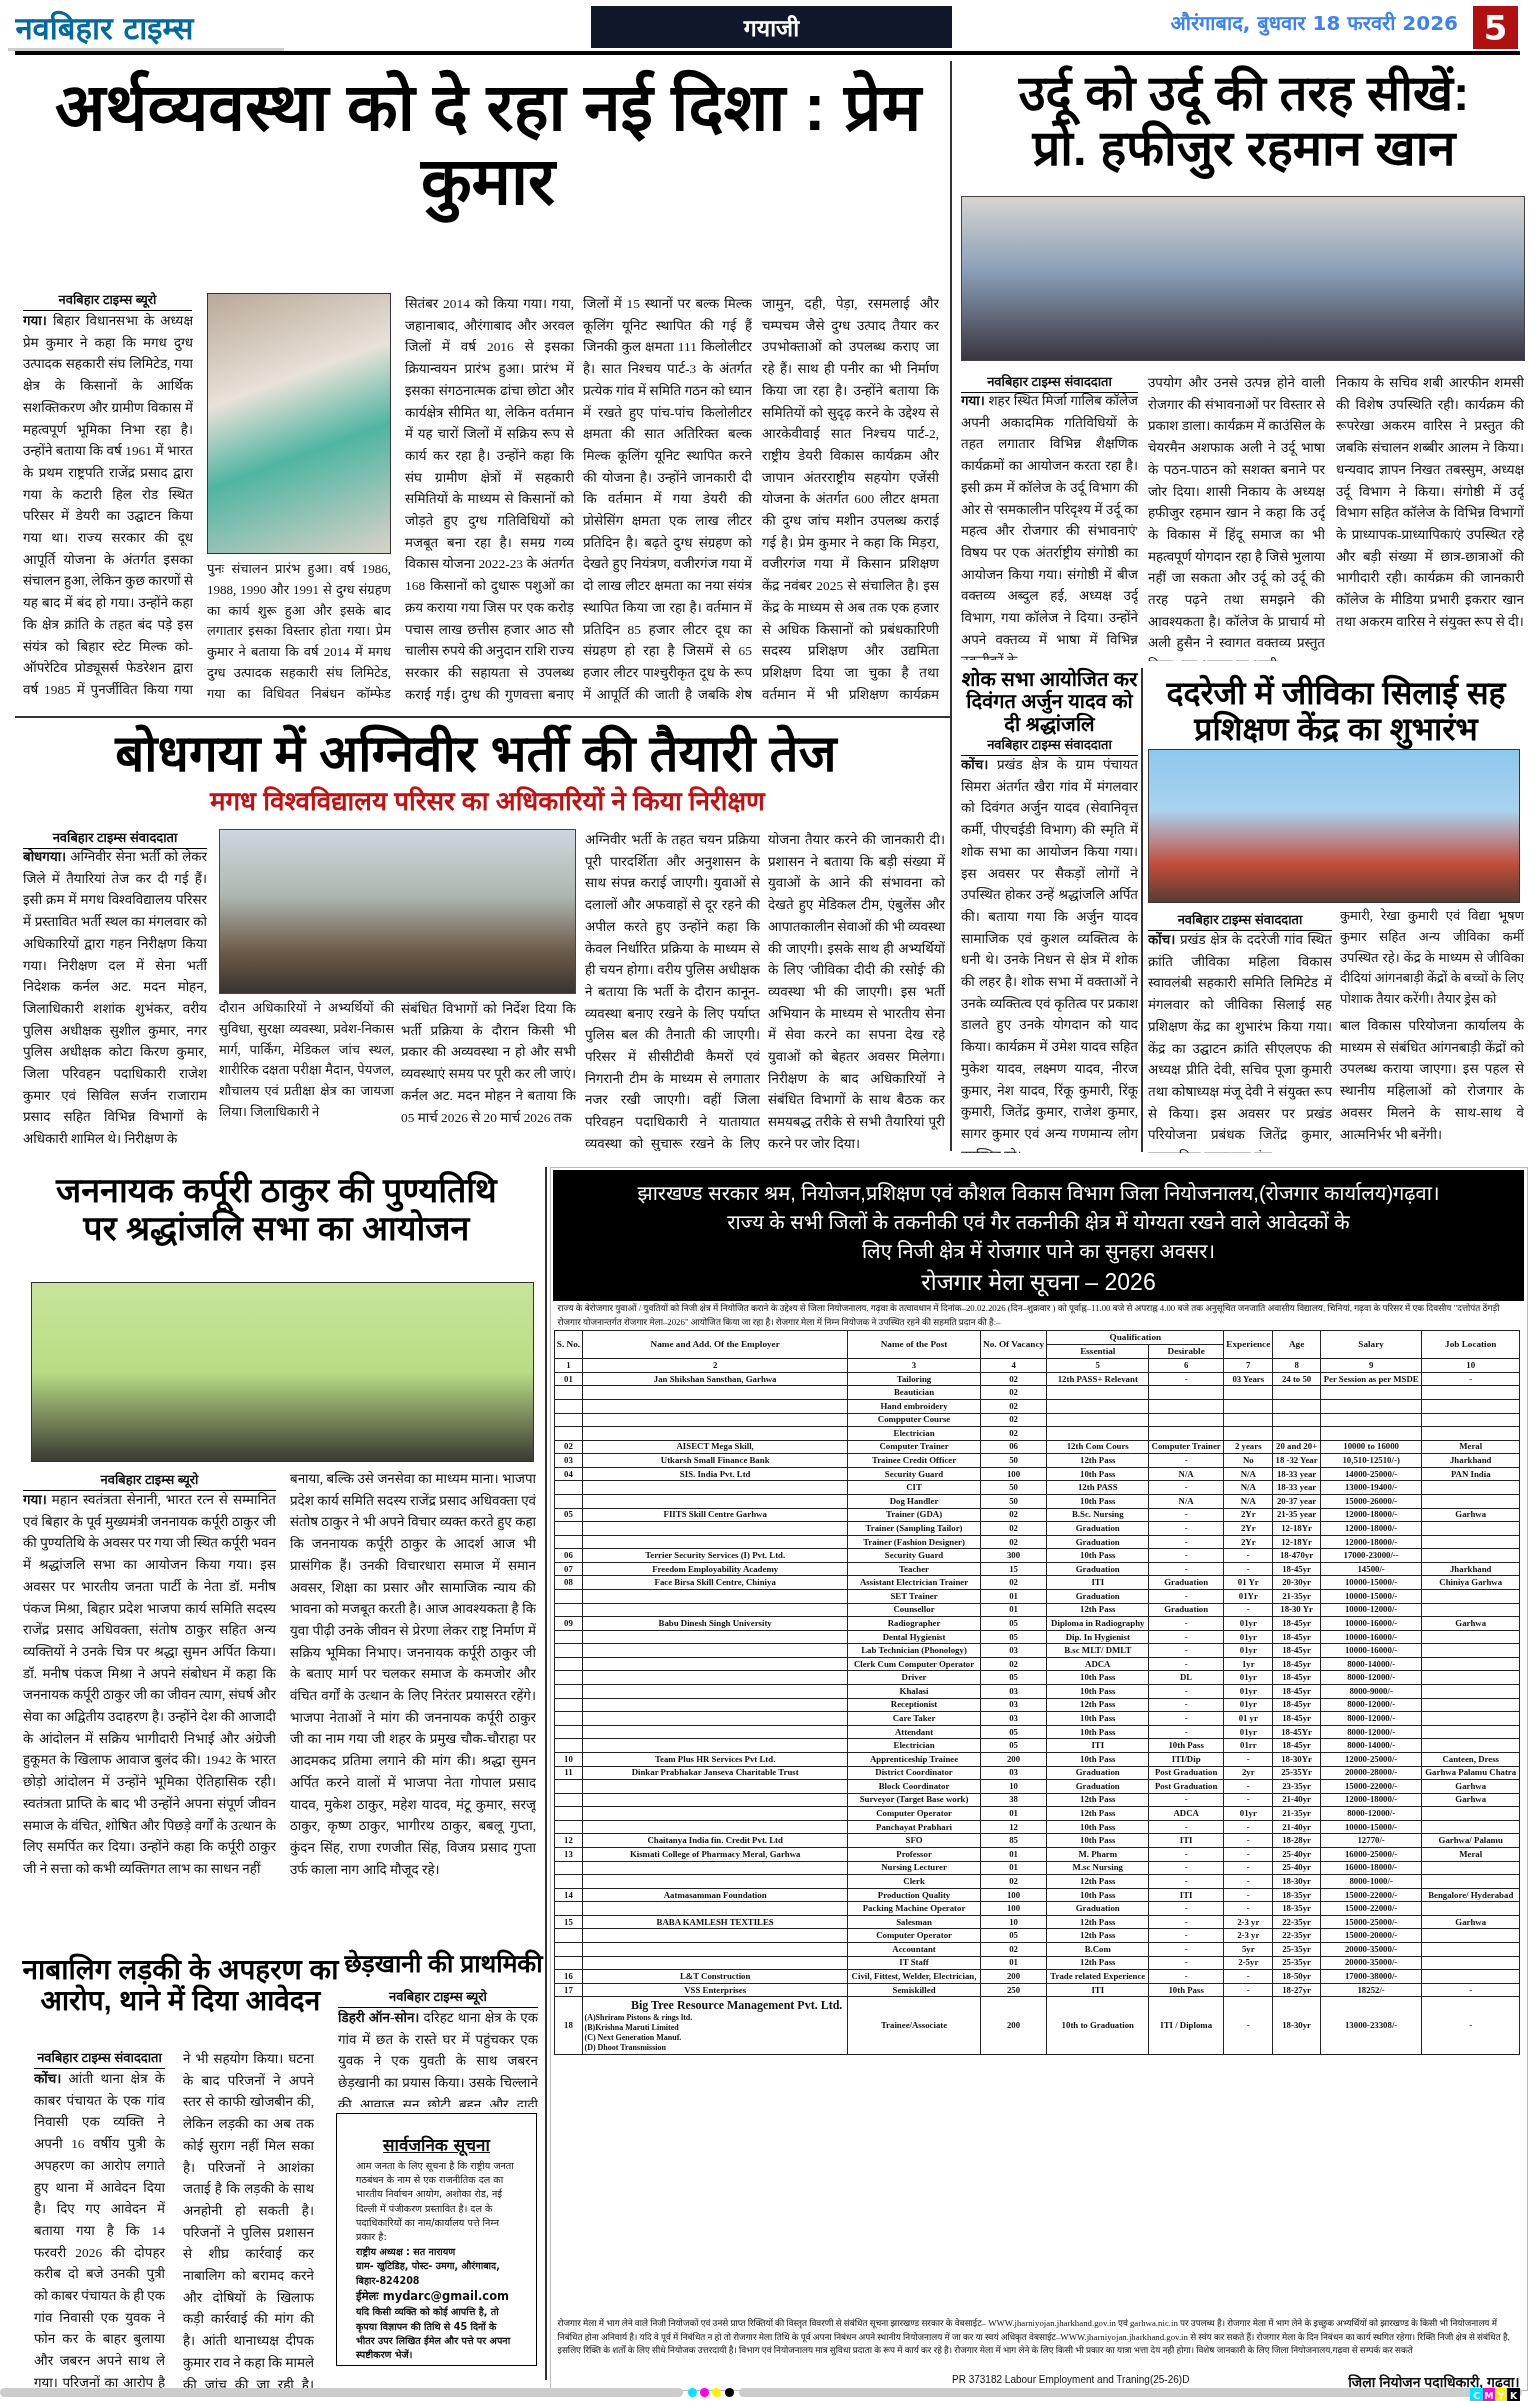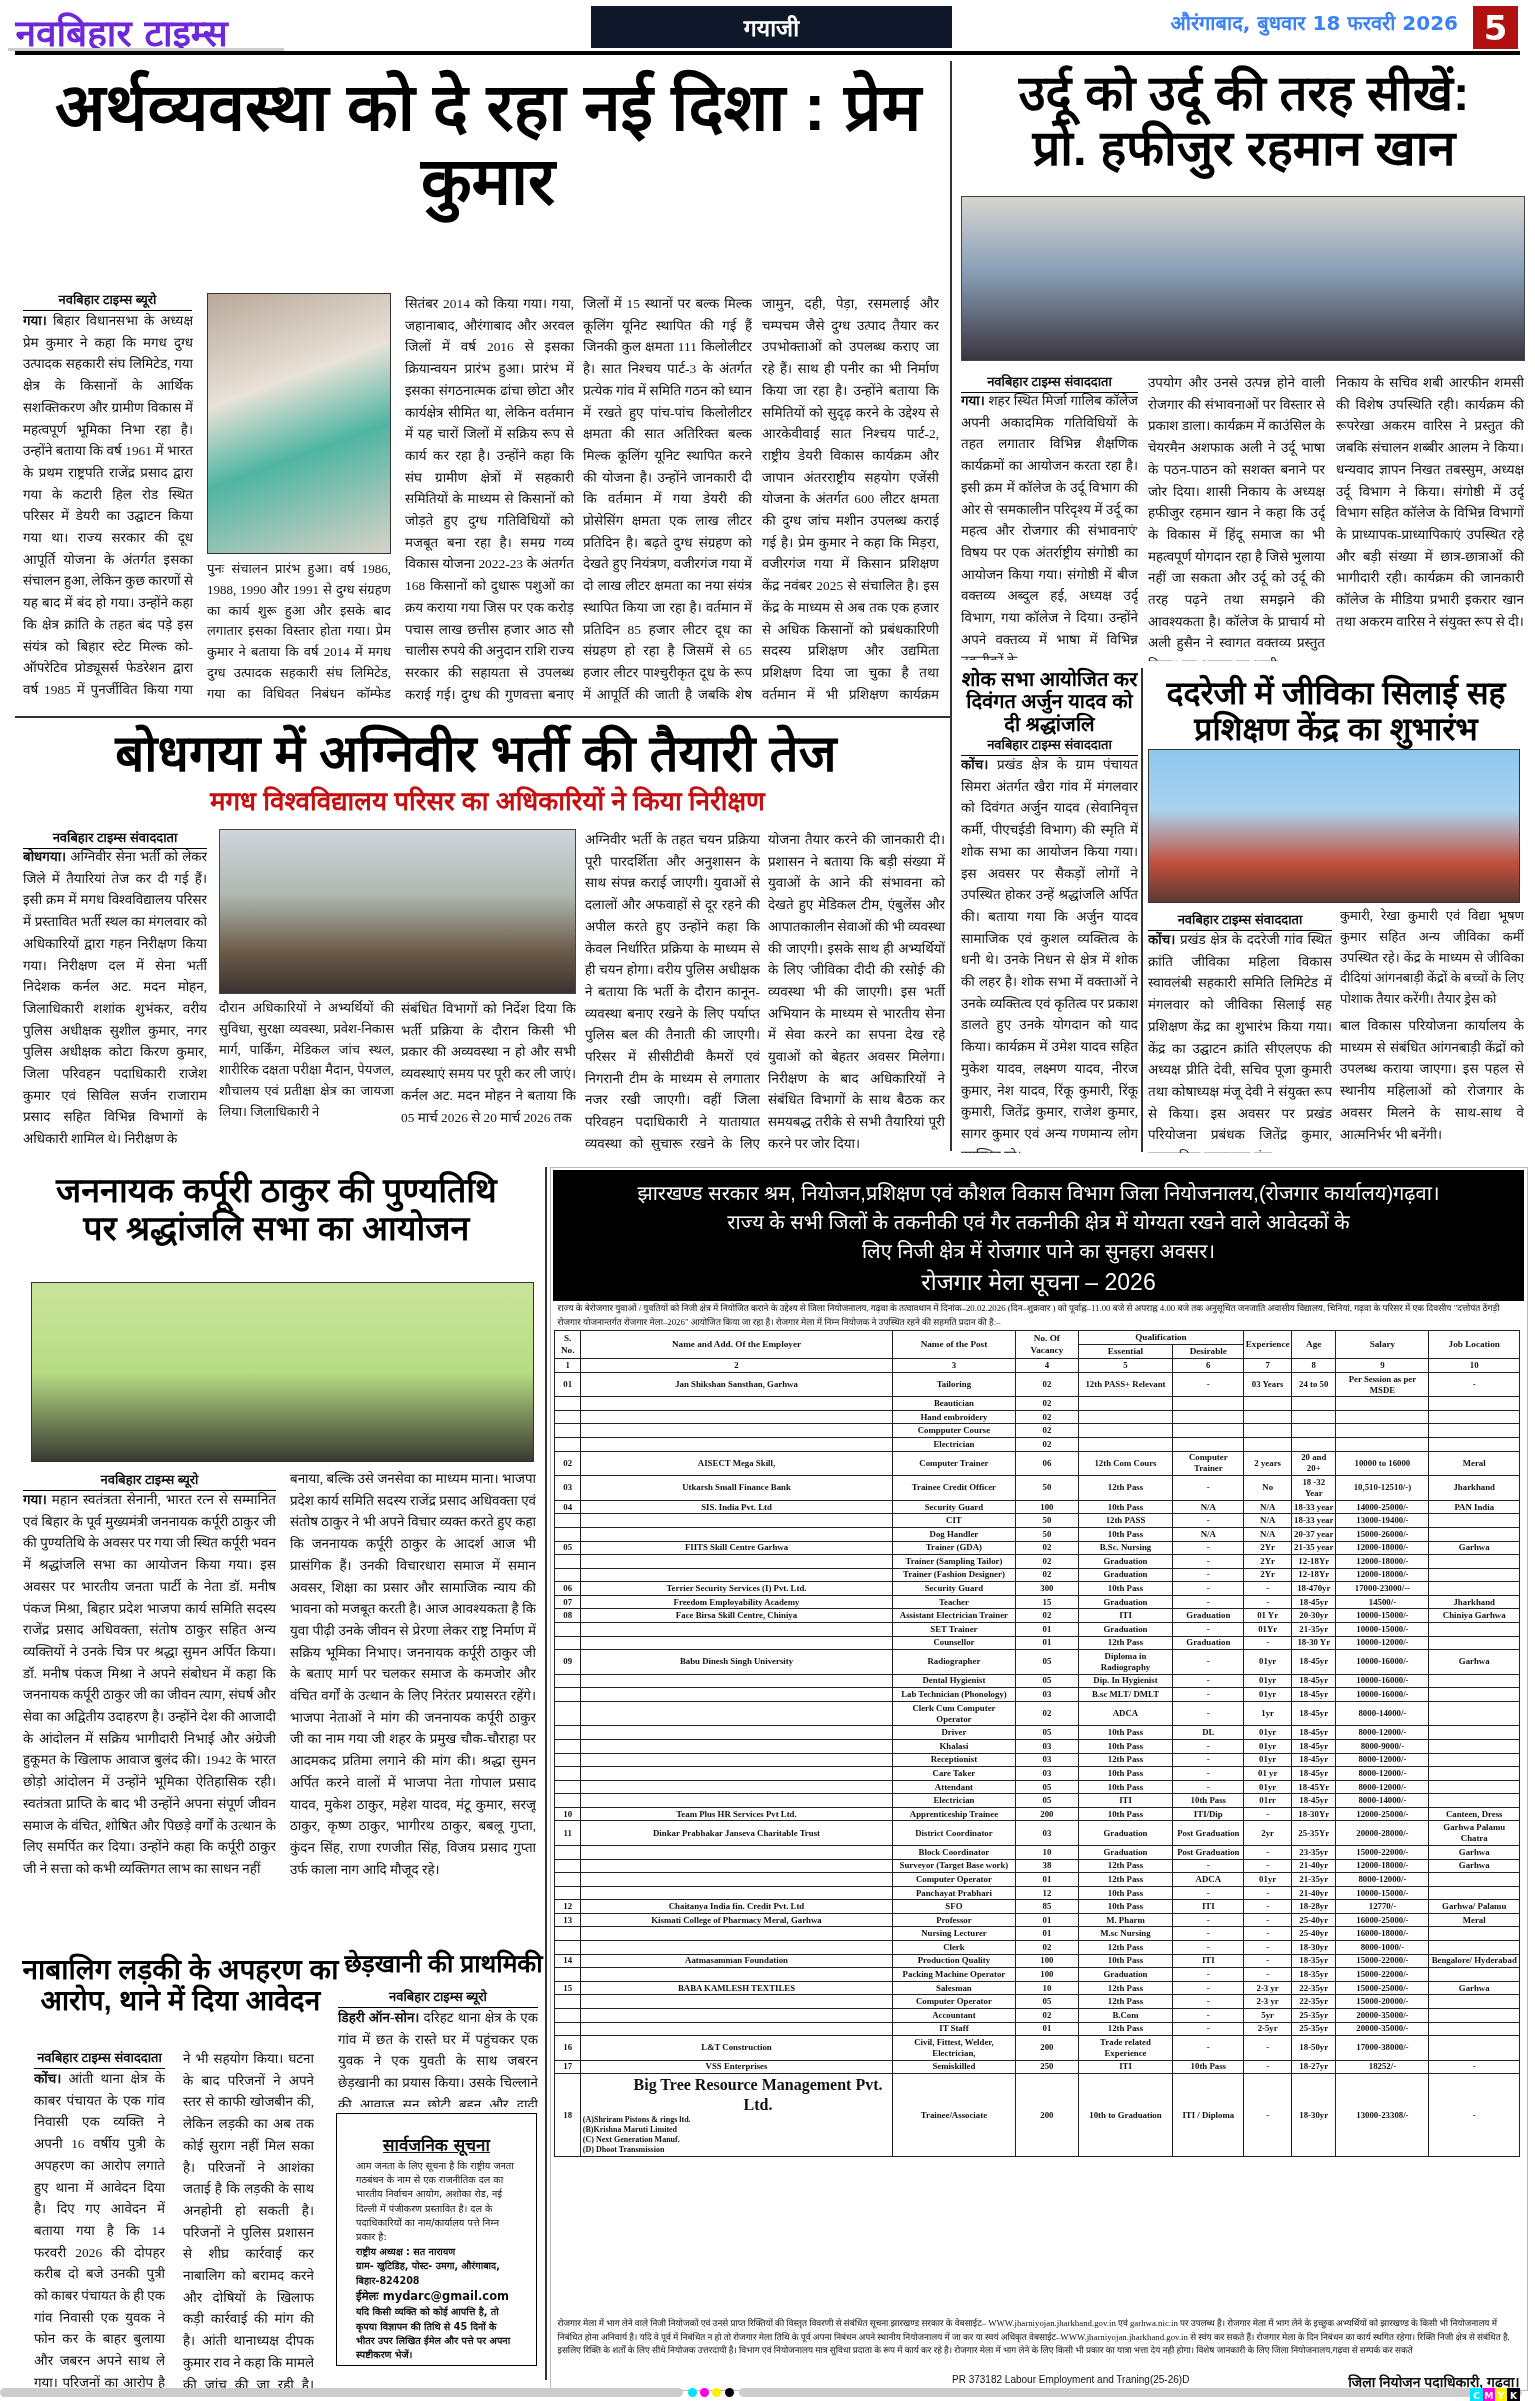--- a/index.html
+++ b/index.html
@@ -1,18 +1,18 @@
 <!DOCTYPE html>
 <html style="font-size:12.3px"><head>
 <meta charset="utf-8">
 <style>
   * { box-sizing: border-box; margin: 0; padding: 0; }
   body { width: 1535px; height: 2401px; background: #fff; font-family: "DejaVu Sans", sans-serif; color: #111; position: relative; overflow: hidden; }
   .abs { position: absolute; }
-  .masthead-name { left: 15.4px; top: 6.1px; font-size: 37px; font-weight: bold; color: #6d28d9; }
+  .masthead-name { left: 15.4px; top: 6.1px; font-size: 31px; font-weight: bold; color: #0369a1; }
   .masthead-line-grey { left: 7.7px; top: 48px; width: 276px; height: 3.1px; background: #ccc; }
   .section-box { left: 591px; top: 6.1px; width: 361px; height: 42px; background: #0f172a; color: #fff; font-size: 23px; font-weight: bold; display: flex; align-items: center; justify-content: center; }
   .dateline { right: 77px; top: 9.2px; font-size: 20px; font-weight: bold; color: #3b82f6; }
   .pagenum { right: 17px; top: 6.1px; width: 45px; height: 43px; background: #b01010; color: #fff; font-size: 34px; font-weight: bold; display: flex; align-items: center; justify-content: center; }
   .rule-top { left: 15.4px; top: 51px; width: 1505px; height: 3.8px; background: #000; }
 
   .headline { font-family: "Liberation Sans", sans-serif; font-weight: bold; text-align: center; color: #000; line-height: 1.12; }
   .h-main { left: 31px; top: 71px; width: 914px; font-size: 66px; }
   .h-urdu { left: 960px; top: 66px; width: 568px; font-size: 49px; }
   .h-agni { left: 15.4px; top: 725px; width: 921px; font-size: 51px; }
@@ -37,21 +37,21 @@
   .vline { width: 1.5px; background: #333; }
   .hline { height: 1.5px; background: #333; }
 
   
   .ad-banner { left: 553px; top: 1170px; width: 971px; height: 131px; background: #000; color: #fff; text-align: center; font-family: "Liberation Sans", sans-serif; font-size: 20px; line-height: 1.45; padding-top: 9.2px; }
   .ad-banner .ttl { font-size: 23px; }
   .ad-intro { left: 553px; top: 1302px; width: 971px; font-family: "Liberation Serif", serif; font-size: 8.8px; line-height: 1.55; padding: 0 4.6px; }
   .jobtable { left: 554px; top: 1330px; width: 966px; border-collapse: collapse; font-family: "Liberation Serif", serif; font-size: 8.8px; font-weight: bold; }
   .jobtable td, .jobtable th { border: 0.8px solid #222; text-align: center; padding: 0.8px 1.5px; line-height: 1.25; }
   .jobtable th { font-size: 9.2px; }
-  .jobtable .emp-big { font-size: 16px; margin-left: 43px; }
+  .jobtable .emp-big { font-size: 12px; margin-left: 43px; }
   .jobtable .sub { font-size: 8px; text-align: left; font-weight: bold; }
   .ad-foot { left: 553px; top: 2317px; width: 971px; font-family: "Liberation Serif", serif; font-size: 8.8px; line-height: 1.55; padding: 0 4.6px; }
   .ad-sign { right: 15.4px; top: 2372px; font-family: "Liberation Sans", sans-serif; font-size: 14px; font-weight: bold; }
   .ad-pr { left: 952px; top: 2374px; font-family: "Liberation Sans", sans-serif; font-size: 10px; }
   .ad-border { left: 550px; top: 1167px; width: 978px; height: 1224px; border: 1.5px solid #bbb; }
 
   .notice-box { left: 336px; top: 2113px; width: 201px; height: 253px; border: 1.5px solid #000; padding: 19px; font-family: "DejaVu Sans", sans-serif; font-size: 9.6px; line-height: 1.5; }
   .notice-box .nt { text-align: center; font-size: 17px; font-weight: bold; text-decoration: underline; }
   .notice-box .em { font-size: 11.5px; font-weight: bold; }
 

